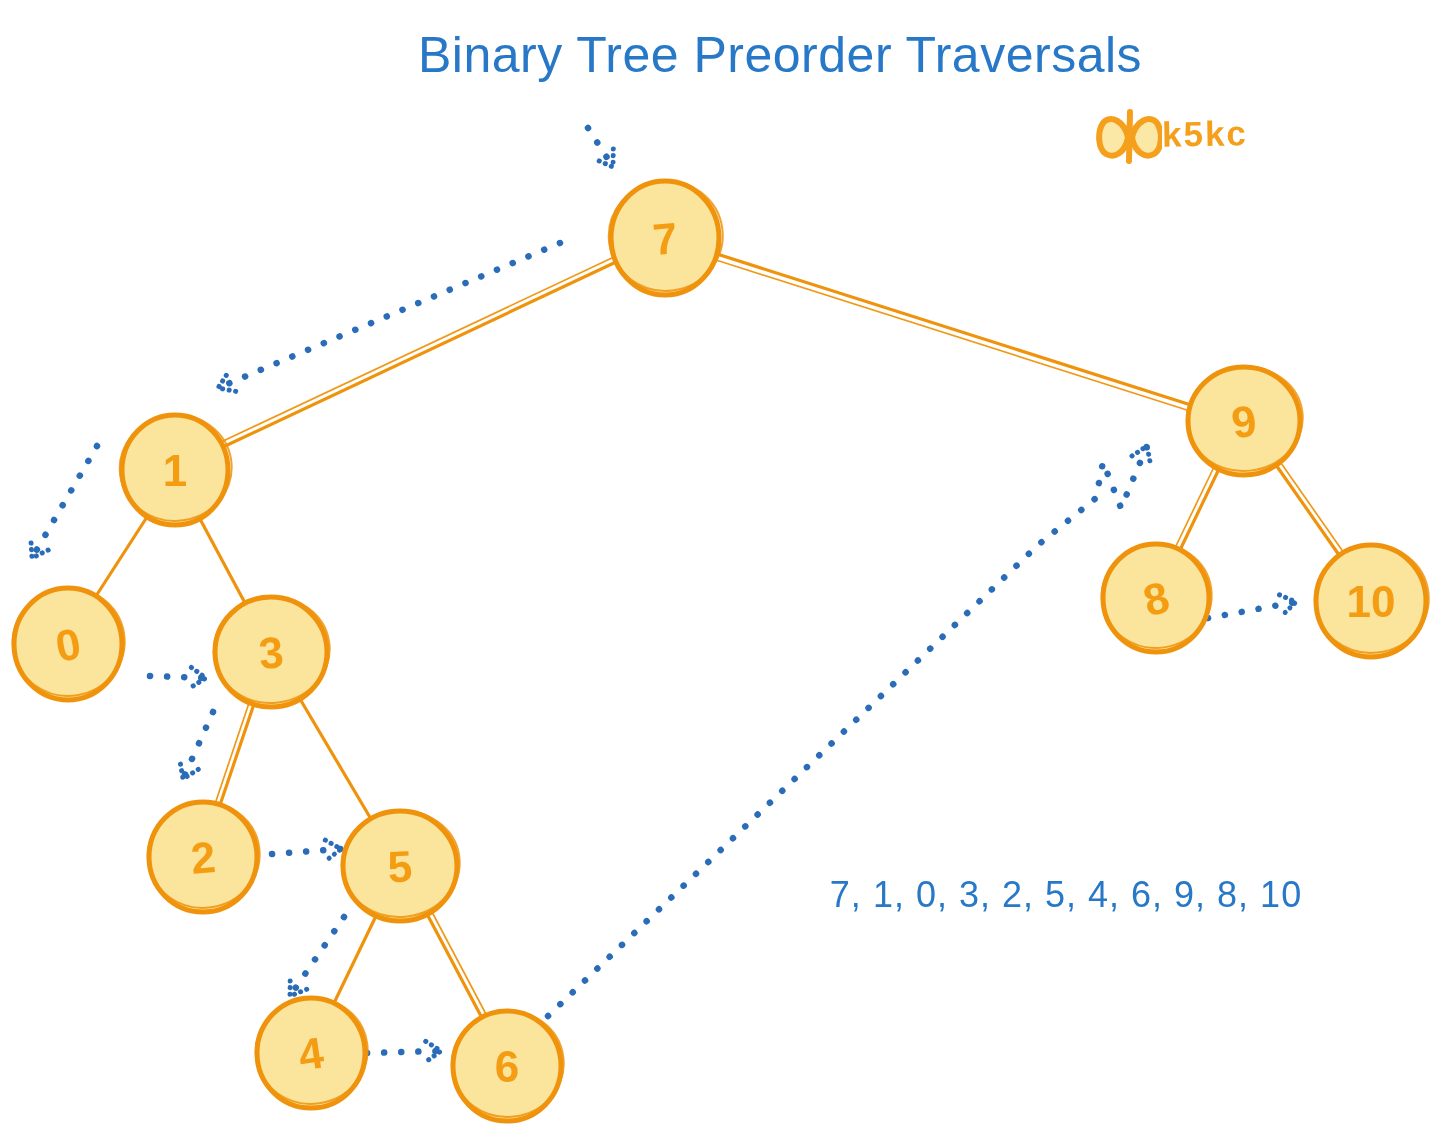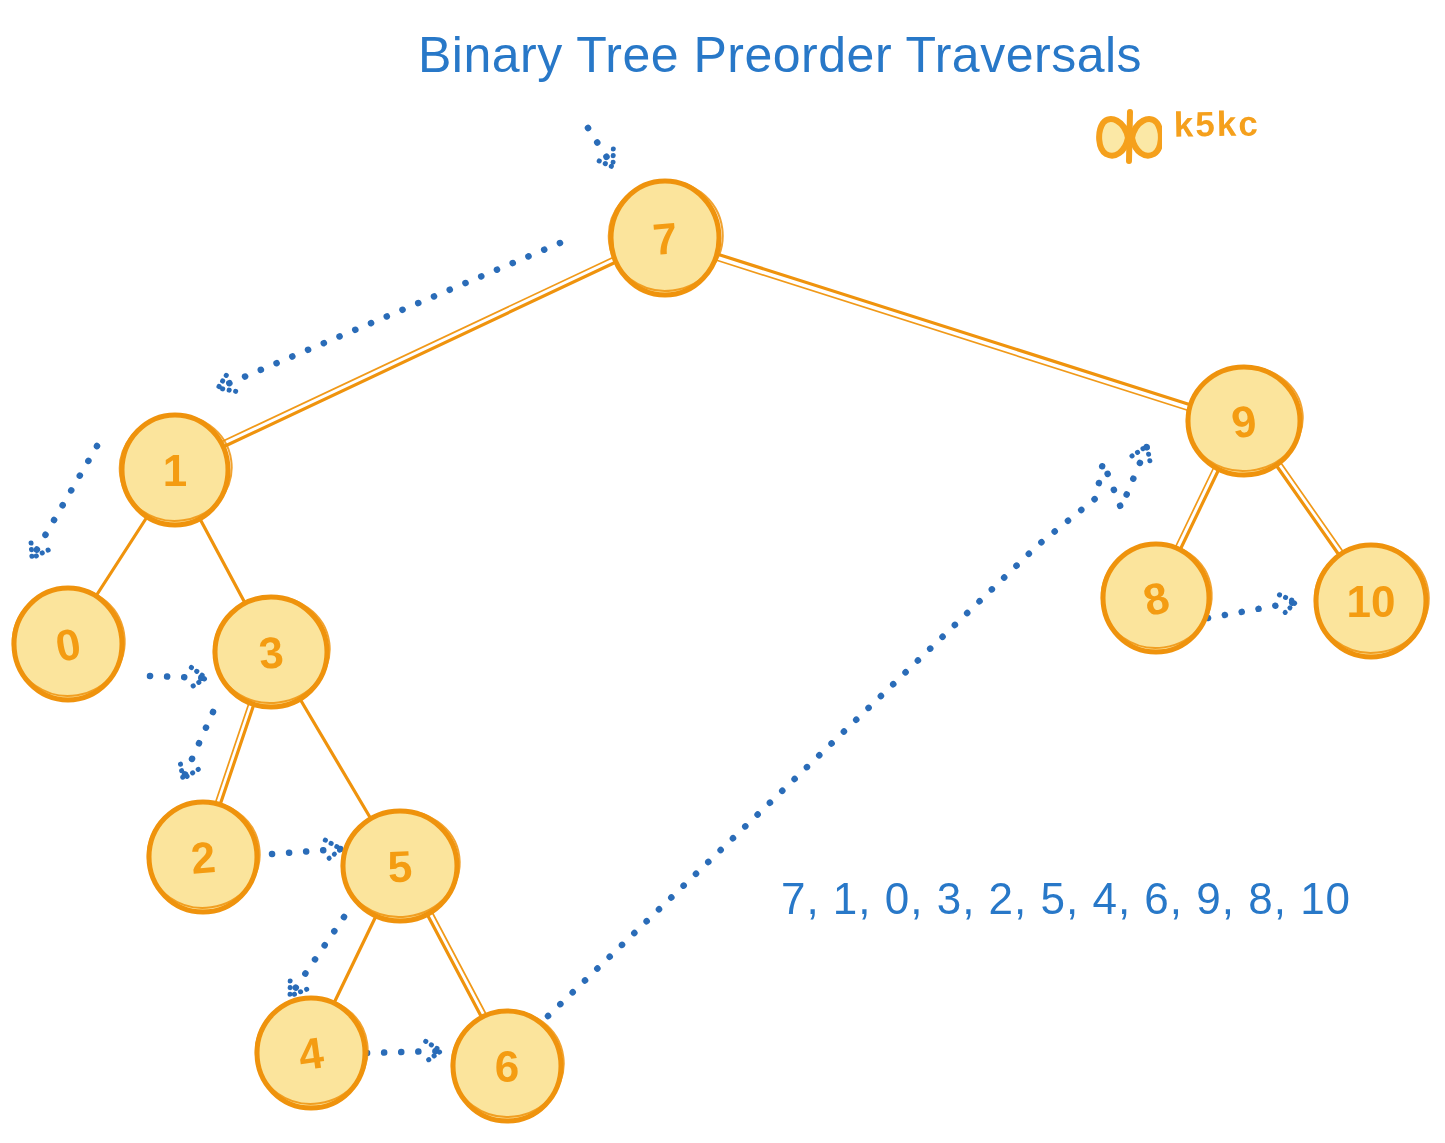--- a/index.html
+++ b/index.html
@@ -27,22 +27,21 @@
     transform:translateX(-50%);
     white-space:nowrap;
     font-size:50px;
     font-weight:400;
     color:var(--title-blue,#2878C8);
     letter-spacing:0.5px;
   }
   .logo{
     position:absolute;
     left:1096px;top:104px;
-    display:flex;
-    gap:12px;
+    display:flex;align-items:center;
   }
   .logo svg{display:block;}
   .logo-text{
     font-size:35px;
     font-weight:700;
     color:var(--logo-orange,#F5A01C);
     letter-spacing:2px;
     transform:rotate(-1deg);
   }
   .diagram{position:absolute;left:0;top:0;}
@@ -107,21 +106,21 @@
   }
   .caption{
     position:absolute;
     left:1066px;top:852px;
     transform:translateX(-50%);
     text-align:center;
     color:var(--title-blue,#2878C8);
     white-space:nowrap;
   }
   .caption-heading{font-size:36px;}
-  .caption-sequence{font-size:44px;margin-top:22px;letter-spacing:1px;}
+  .caption-sequence{font-size:36px;margin-top:22px;letter-spacing:1px;}
 </style>
 </head>
 <body>
 
 <div class="canvas">
 
   <div class="page-title">Binary Tree Preorder Traversals</div>
 
   <div class="logo">
     <svg width="66" height="60" viewBox="1094 102 66 60">

